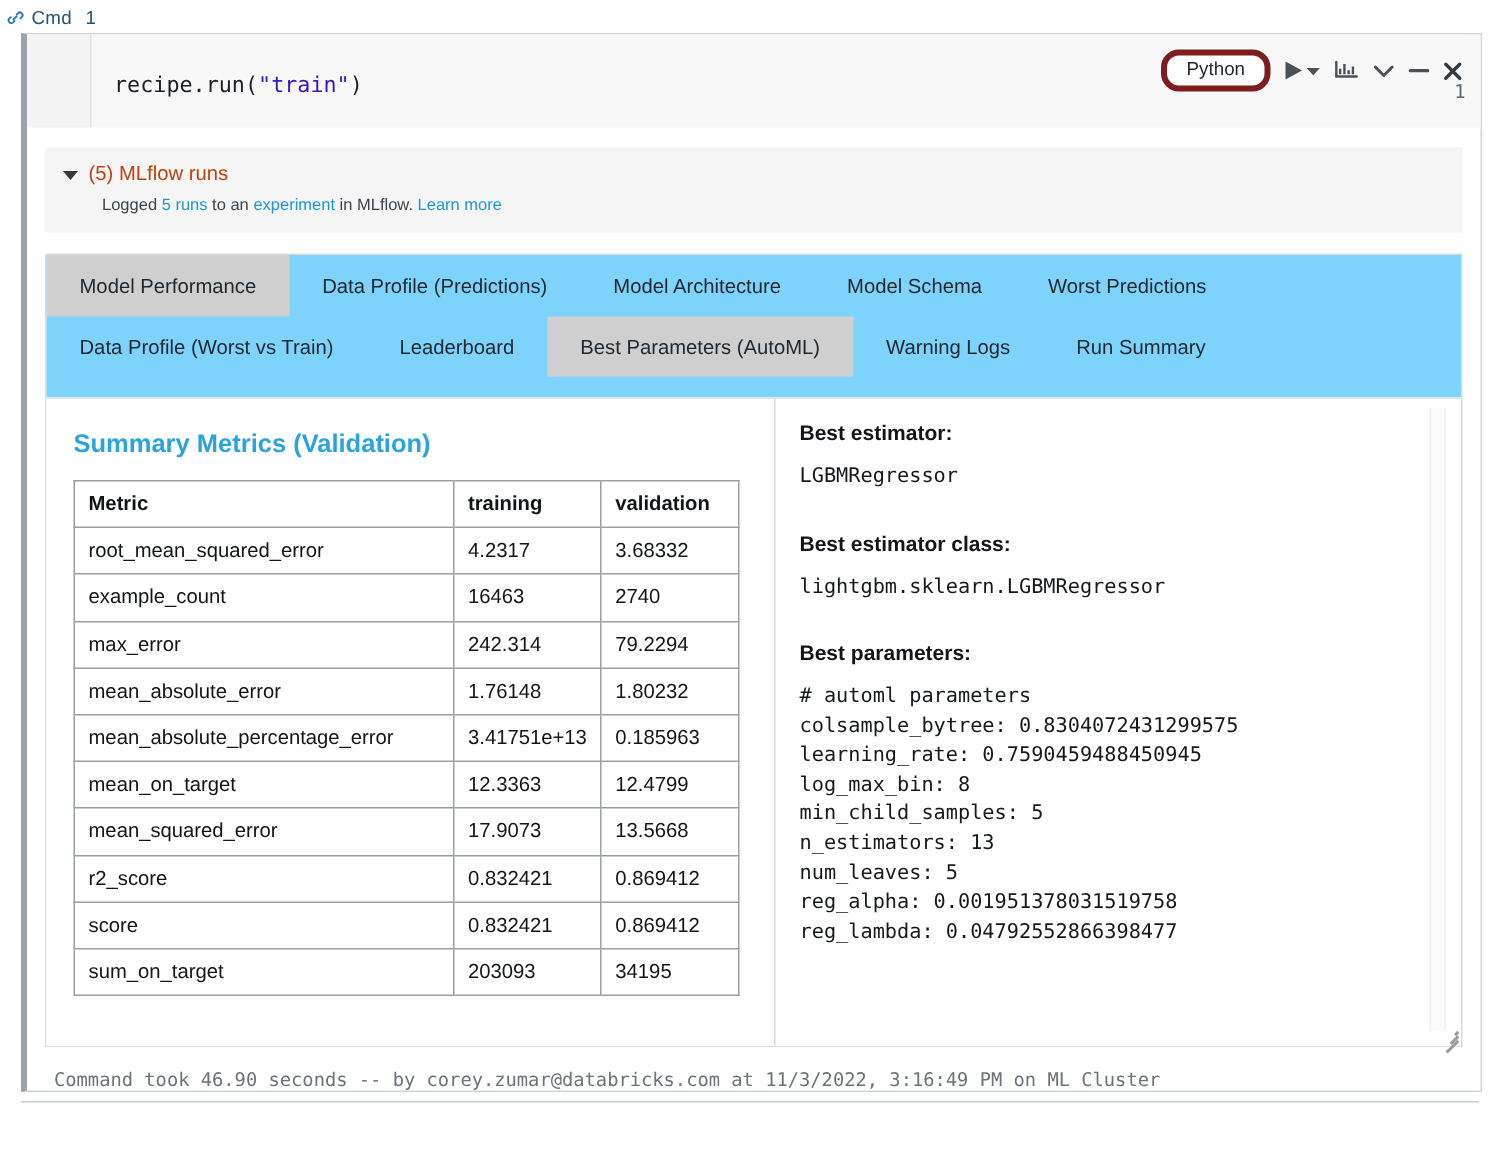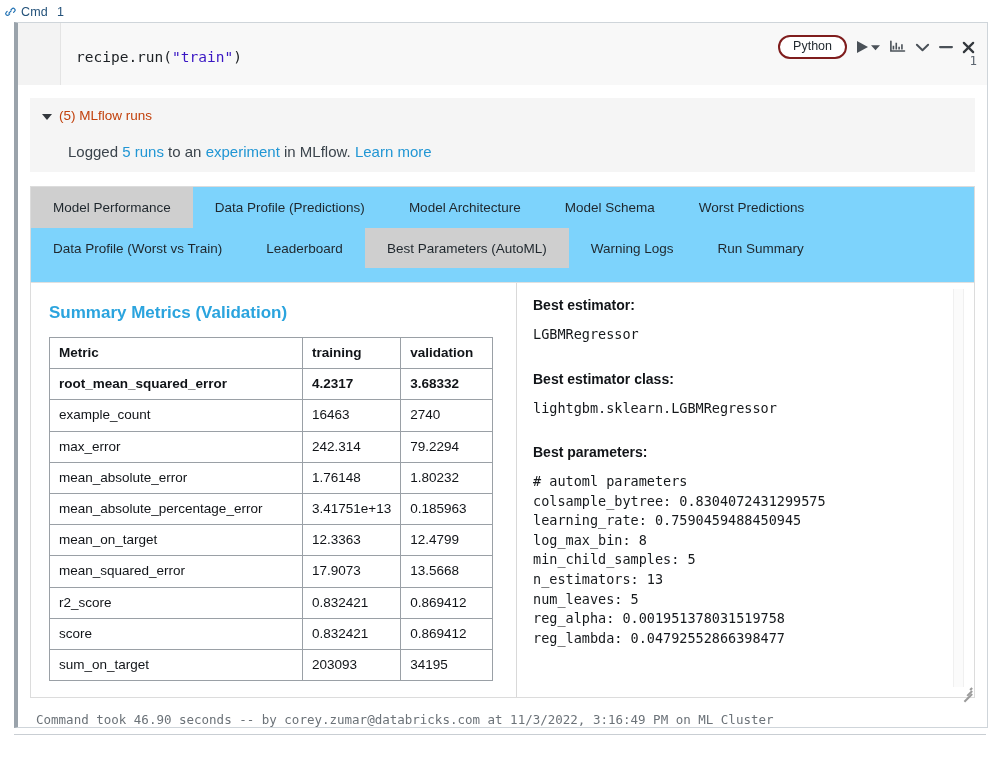--- a/index.html
+++ b/index.html
@@ -90,21 +90,21 @@
   .cell-toolbar {
     position: absolute;
     right: 12px;
     top: 12px;
     display: flex;
     align-items: center;
     gap: 9px;
     height: 24px;
   }
   .lang-pill {
-    border: 2px solid #7f1d1d;
+    border: 4px solid #7f1d1d;
     border-radius: 12px;
     padding: 3px 13px 4px;
     font-size: 12.5px;
     color: #1f272d;
     background: #ffffff;
     line-height: 1;
   }
   .tb-icon {
     display: inline-flex;
     align-items: center;
@@ -130,22 +130,22 @@
     color: #c2410c;
   }
   .caret {
     width: 0; height: 0;
     border-left: 5px solid transparent;
     border-right: 5px solid transparent;
     border-top: 6px solid #33383d;
     margin-top: 2px;
   }
   .mlflow-sub {
-    margin: 20px 0 0 26px;
-    font-size: 15px;
+    margin: 8px 0 0 26px;
+    font-size: 11px;
     color: #3b444c;
   }
   .mlflow-sub a, .link {
     color: #2196d4;
     text-decoration: none;
   }
 
   
   .output {
     margin: 14px 12px 0 12px;
@@ -217,21 +217,21 @@
     text-align: left;
     color: #111418;
     line-height: 1.2;
     white-space: nowrap;
     overflow: hidden;
   }
   table.metrics th { font-weight: bold; }
   table.metrics col.c-metric { width: 253px; }
   table.metrics col.c-train  { width: 97px; }
   table.metrics col.c-val    { width: 92px; }
-  table.metrics tr.bold td { font-weight: bold; }
+  table.metrics tr.bold td { font-weight: normal; }
 
   
   .bp-h {
     font-size: 14px;
     font-weight: bold;
     color: #111418;
     margin: 26px 0 12px 0;
   }
   .bp-h.first { margin-top: 4px; }
   .mono {

